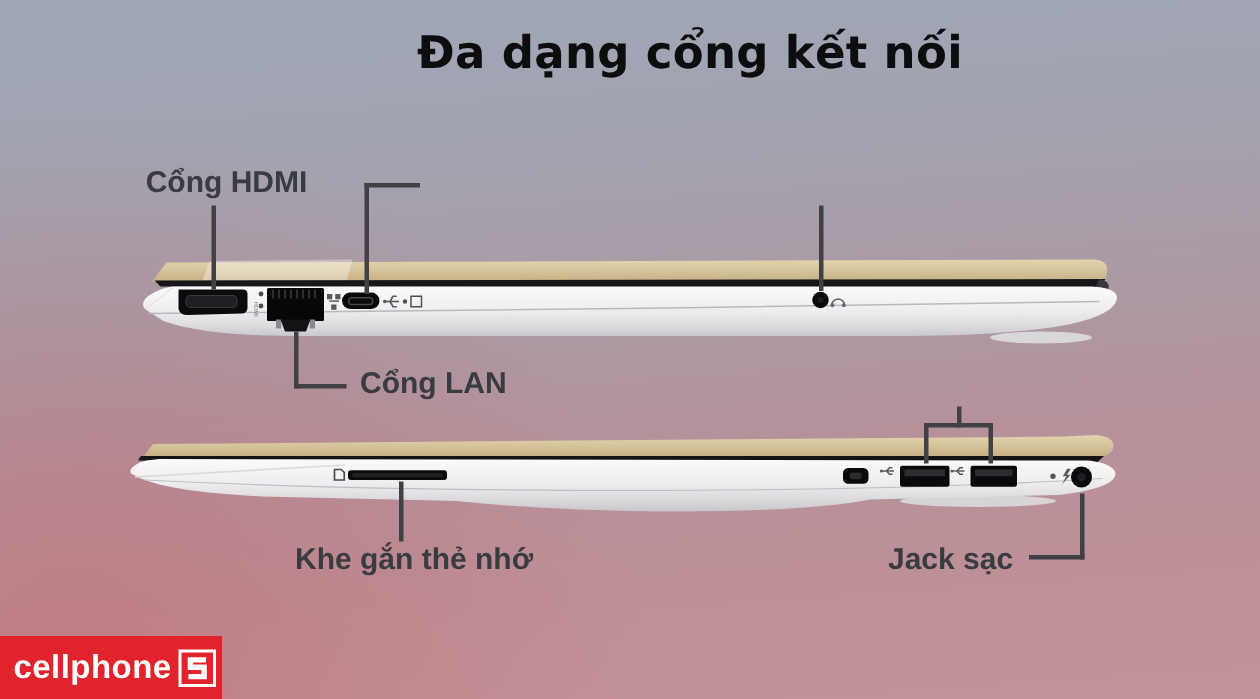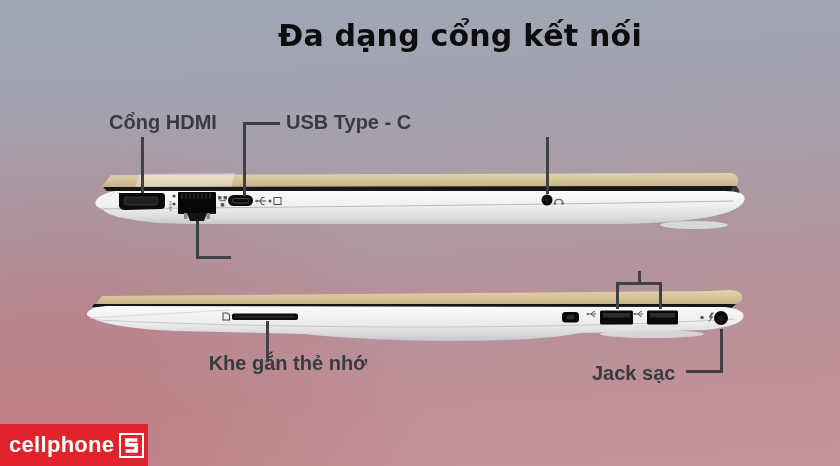--- a/index.html
+++ b/index.html
@@ -12,21 +12,21 @@
   }
   .title{
     position:absolute; top:18px; left:0; width:100%; text-align:center;
     font-family:"DejaVu Sans", sans-serif; font-weight:bold; font-size:30px;
     color:#0d0d0d; letter-spacing:0.2px;margin-left:40px;
   }
   .lbl{
     position:absolute; font-size:20px; font-weight:700; color:#383c41;
     white-space:nowrap; line-height:1.15;
   }
-  .lbl.center{ text-align:center;margin-left:12px; }
+  .lbl.center{ text-align:center; }
   .cl{ position:absolute; background:#3f4145; }
   .laptop{ position:absolute; }
   .logo{
     position:absolute; left:0; top:424px; width:148px; height:42px;
     background:#e1242b; display:flex; align-items:center; padding-left:9px; box-sizing:border-box;
   }
   .logo .brand{
     color:#ffffff; font-weight:bold; font-size:22px; letter-spacing:0.3px;
   }
   .logo .sbox{
@@ -209,22 +209,22 @@
   <div class="cl" style="left:196px; top:256px; width:35px; height:3px;"></div>
   <div class="cl" style="left:638px; top:271px; width:3px; height:14px;"></div>
   <div class="cl" style="left:616px; top:282px; width:46px; height:3px;"></div>
   <div class="cl" style="left:616px; top:282px; width:3px; height:27px;"></div>
   <div class="cl" style="left:659px; top:282px; width:3px; height:27px;"></div>
   <div class="cl" style="left:266px; top:321px; width:3px; height:40px;"></div>
   <div class="cl" style="left:686px; top:370px; width:37px; height:3px;"></div>
   <div class="cl" style="left:720px; top:329px; width:3px; height:44px;"></div>
 
   <div class="lbl center" style="left:91px; top:111px; width:120px;">Cổng HDMI</div>
-  <div class="lbl" style="left:286px; top:111px;">USB Type - C</div>
-  <div class="lbl center" style="left:190px; top:352px; width:172px;">Khe gắn thẻ nhớ</div>
+  <div class="lbl" style="left:240px; top:245px;">Cổng LAN</div>
+  <div class="lbl center" style="left:190px; top:362px; width:172px;">Khe gắn thẻ nhớ</div>
   <div class="lbl" style="left:592px; top:362px;">Jack sạc</div>
 
   <div class="logo">
     <span class="brand">cellphone</span>
     <span class="sbox">
       <svg width="17" height="17" viewBox="0 0 26 26">
         <path d="M 22,4.5 H 6 V 12 H 20 V 21.5 H 4" fill="none" stroke="#ffffff" stroke-width="5.5"></path>
       </svg>
     </span>
   </div>

